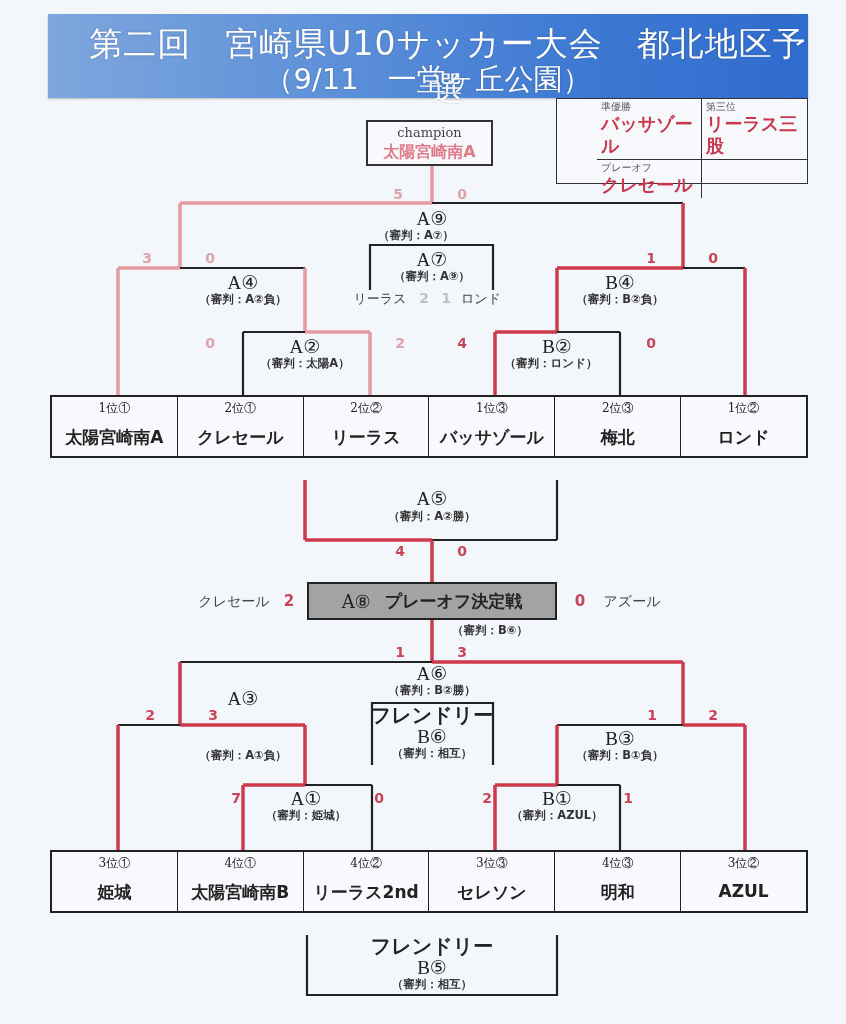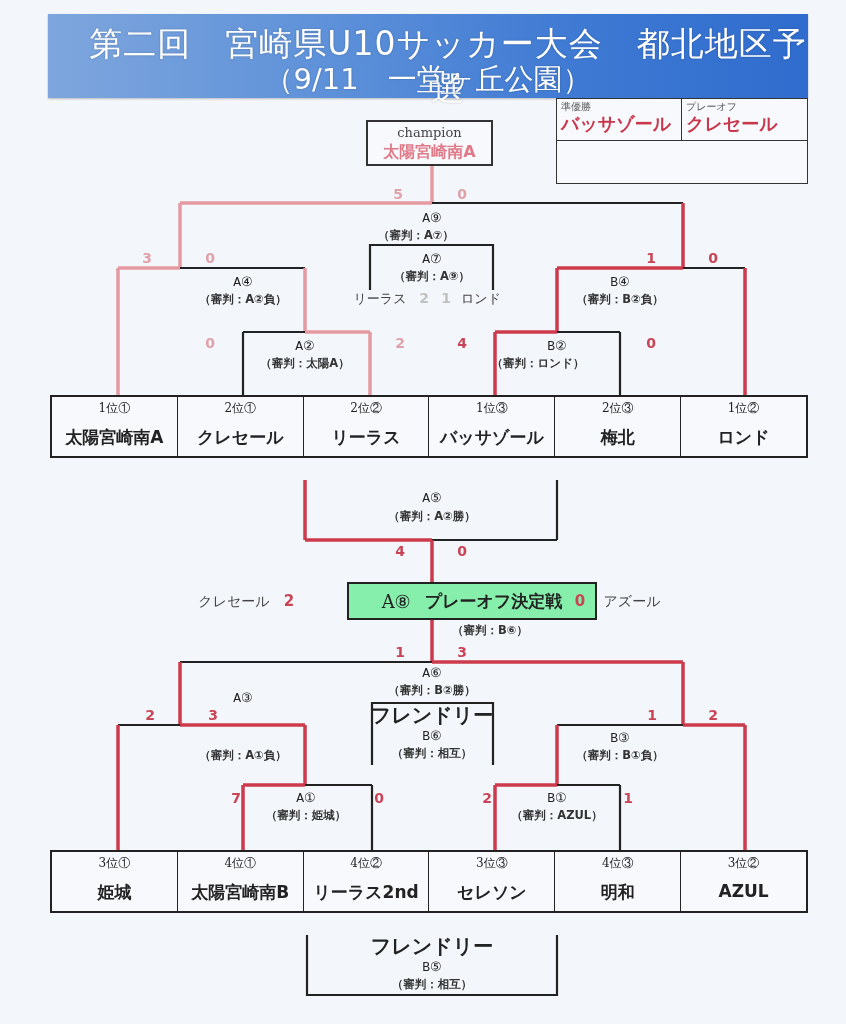--- a/index.html
+++ b/index.html
@@ -9,46 +9,46 @@
   
   .banner{position:absolute;left:48px;top:14px;width:760px;height:84px;
           background:linear-gradient(90deg,#7ea6dd 0%,#5f92d9 35%,#3e79d3 70%,#2f6ccd 100%);
           box-shadow:0 1px 2px rgba(0,0,0,.25);}
   .banner .l1{position:absolute;left:0;right:0;top:8px;text-align:center;color:#fff;font-size:33px;letter-spacing:1px;
               text-shadow:0 0 2px rgba(0,0,0,.25);padding-left:40px;}
   .banner .l2{position:absolute;left:0;right:0;top:46px;text-align:center;color:#fff;font-size:29px;
               text-shadow:0 0 2px rgba(0,0,0,.25);}
   
   .results{position:absolute;left:556px;top:98px;width:252px;height:86px;border:1.5px solid #333;
-           display:grid;grid-template-columns:1fr 1fr;grid-template-rows:1fr 1fr;background:#f7f9fc;box-sizing:border-box;}
+           display:grid;grid-template-columns:1fr 1fr;grid-template-rows:1fr 1fr;background:#f7f9fc;box-sizing:border-box;padding-left:40px;}
   .results .cell{border-right:1.5px solid #333;border-bottom:1.5px solid #333;padding:2px 4px;box-sizing:border-box;}
   .results .cell:nth-child(2n){border-right:none;}
   .results .cell:nth-child(n+3){border-bottom:none;}
   .results .lbl{font-size:10px;color:#555;line-height:12px;}
   .results .team{font-size:18px;color:#c8374b;font-weight:bold;line-height:22px;}
   
   .champ{position:absolute;left:366px;top:120px;width:127px;height:46px;border:2px solid #333;box-sizing:border-box;
          text-align:center;background:#f7f9fc;}
   .champ .lbl{font-family:"DejaVu Serif",serif;font-size:13px;color:#444;margin-top:3px;}
   .champ .team{font-size:16px;color:#e07a88;font-weight:bold;margin-top:2px;}
   
-  .mid{font-family:Liberation Mono, monospace;font-size:13px;}
+  .mid{font-family:Liberation Serif, serif;font-size:19px;}
   .ref{font-size:11.5px;font-weight:bold;color:#333;}
   .sc{font-size:14px;font-weight:bold;color:#c94456;}
   .sc.pink{color:#e0a2aa;}
   .sc.gray{color:#c0c0c0;}
   .side{font-size:13px;color:#444;}
   
   .teamrow{position:absolute;left:50px;width:758px;height:63px;border:2px solid #222;box-sizing:border-box;display:flex;background:#f7f9fc;}
   .teamrow .tc{flex:1;border-left:1.5px solid #222;text-align:center;}
   .teamrow .tc:first-child{border-left:none;}
   .teamrow .seed{font-family:"DejaVu Serif",serif;font-size:12px;margin-top:3px;color:#222;}
   .teamrow .name{font-size:17px;font-weight:bold;margin-top:9px;color:#222;}
   .a8box{position:absolute;left:307px;top:582px;width:250px;height:38px;border:2px solid #222;box-sizing:border-box;
-         display:flex;align-items:center;justify-content:center;gap:14px;font-size:17px;font-weight:bold;background:#86efac;margin-left:40px;}
+         display:flex;align-items:center;justify-content:center;gap:14px;font-size:17px;font-weight:bold;background:#a3a3a3;}
   .a8box .id{font-family:"DejaVu Serif",serif;font-weight:normal;font-size:18px;}
   .fr{font-size:20px;font-weight:bold;}
   svg.lines{position:absolute;left:0;top:0;}
   svg .red{stroke:#cc3a4c;stroke-width:3.5;fill:none;}
   svg .pink{stroke:#e59aa2;stroke-width:3.5;fill:none;}
   svg .blk{stroke:#222;stroke-width:2.2;fill:none;}
 </style>
 </head>
 <body>
 
@@ -56,20 +56,24 @@
   <div class="l1">第二回　宮崎県U10サッカー大会　都北地区予選</div>
   <div class="l2">（9/11　一堂ヶ丘公園）</div>
 </div>
 
 <div class="results">
   <div class="cell">
     <div class="lbl">準優勝</div>
     <div class="team">バッサゾール</div>
   </div>
   <div class="cell">
+    <div class="lbl">第三位</div>
+    <div class="team">リーラス三股</div>
+  </div>
+  <div class="cell">
     <div class="lbl">プレーオフ</div>
     <div class="team">クレセール</div>
   </div>
 </div>
 
 <div class="champ">
   <div class="lbl">champion</div>
   <div class="team">太陽宮崎南A</div>
 </div>
 
@@ -177,21 +181,21 @@
 <span class="t ref" style="left:305px;top:364px">（審判：太陽A）</span>
 
 <span class="t sc" style="left:651px;top:258px">1</span>
 <span class="t sc" style="left:713px;top:258px">0</span>
 <span class="t mid" style="left:620px;top:282px">B④</span>
 <span class="t ref" style="left:620px;top:300px">（審判：B②負）</span>
 
 <span class="t sc" style="left:462px;top:343px">4</span>
 <span class="t sc" style="left:651px;top:343px">0</span>
 <span class="t mid" style="left:557px;top:346px">B②</span>
-<span class="t ref" style="left:538px;top:364px">（審判：ロンド）</span>
+<span class="t ref" style="left:551px;top:364px">（審判：ロンド）</span>
 
 <div class="teamrow" style="top:395px">
   <div class="tc">
       <div class="seed">1位①</div>
       <div class="name">太陽宮崎南A</div>
     </div>
   <div class="tc">
       <div class="seed">2位①</div>
       <div class="name">クレセール</div>
     </div>

